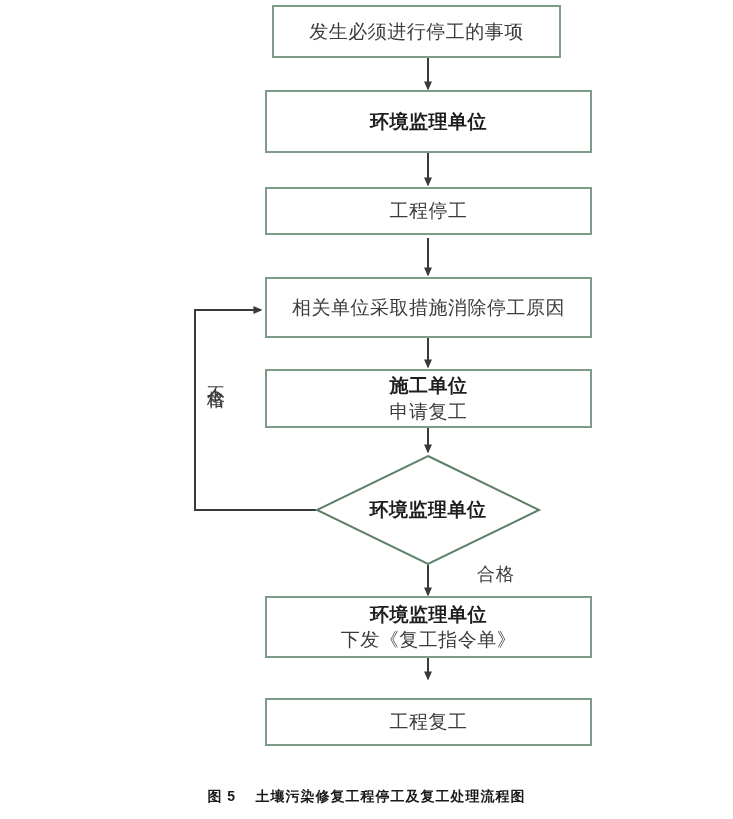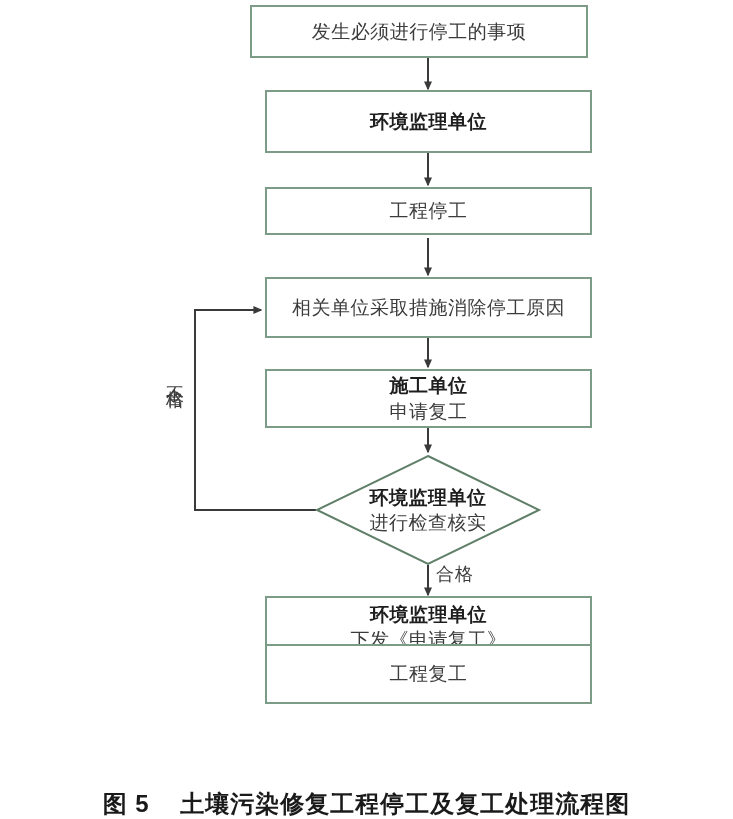--- a/index.html
+++ b/index.html
@@ -75,36 +75,37 @@
     overflow: visible;
   }
 
   
   .edge-label {
     position: absolute;
     font-size: 18px;
     color: #3c3c3c;
     white-space: nowrap;
     letter-spacing: 1px;
+    margin-left: 41px;
   }
   .edge-label.vertical {
     writing-mode: vertical-rl;
     text-orientation: upright;
     letter-spacing: 2px;
   }
 
   
   .caption {
     position: absolute;
     left: 0;
     width: 733px;
     text-align: center;
     font-family: "Liberation Sans", "DejaVu Sans", sans-serif;
     font-weight: bold;
-    font-size: 24px;
+    font-size: 14px;
     color: #1a1a1a;
     letter-spacing: 1px;
     white-space: pre;
   }
 </style>
 </head>
 <body>
 
 <div id="page">
 
@@ -125,21 +126,21 @@
 
     <line x1="428" y1="428" x2="428" y2="452" stroke="#3a3a3a" stroke-width="2" marker-end="url(#arrowhead)"></line>
 
     <line x1="428" y1="565" x2="428" y2="595" stroke="#3a3a3a" stroke-width="2" marker-end="url(#arrowhead)"></line>
 
     <line x1="428" y1="658" x2="428" y2="679" stroke="#3a3a3a" stroke-width="2" marker-end="url(#arrowhead)"></line>
 
     <polyline points="316,510 195,510 195,310 261,310" fill="none" stroke="#3a3a3a" stroke-width="2" marker-end="url(#arrowhead)"></polyline>
   </svg>
 
-  <div class="node-box" style="left:250px; top:5px; width:338px; height:53px;">
+  <div class="node-box" style="left:272px; top:5px; width:289px; height:53px;">
     <span class="node-line">发生必须进行停工的事项</span>
   </div>
 
   <div class="node-box" style="left:265px; top:90px; width:327px; height:63px;">
     <span class="node-line bold">环境监理单位</span>
   </div>
 
   <div class="node-box" style="left:265px; top:187px; width:327px; height:48px;">
     <span class="node-line">工程停工</span>
   </div>
@@ -152,30 +153,29 @@
   <div class="node-box" style="left:265px; top:277px; width:327px; height:61px;">
     <span class="node-line wrap">相关单位采取措施消除停工原因</span>
   </div>
 
   <div class="diamond-wrap" style="left:316px; top:455px; width:224px; height:110px;">
     <svg width="224" height="110" viewBox="0 0 224 110">
       <polygon points="112,1 223,55 112,109 1,55" fill="#ffffff" stroke="#5f7f68" stroke-width="2"></polygon>
     </svg>
     <div class="diamond-text">
       <span class="node-line bold">环境监理单位</span>
-      <span class="node-line">进行检查核实</span>
     </div>
   </div>
 
   <div class="node-box" style="left:265px; top:596px; width:327px; height:62px;">
     <span class="node-line bold">环境监理单位</span>
-    <span class="node-line">下发《申请复工》</span>
+    <span class="node-line">下发《复工指令单》</span>
   </div>
 
-  <div class="node-box" style="left:265px; top:644px; width:327px; height:60px;font-family:Liberation Serif, serif;">
+  <div class="node-box" style="left:265px; top:698px; width:327px; height:48px;font-family:Liberation Serif, serif;">
     <span class="node-line">工程复工</span>
   </div>
 
   <div class="edge-label" style="left:436px; top:562px;">合格</div>
 
   <div class="edge-label vertical" style="left:163px; top:372px;">不合格</div>
 
   <div class="caption" style="top:788px;">图 5    土壤污染修复工程停工及复工处理流程图</div>
 
 </div>

